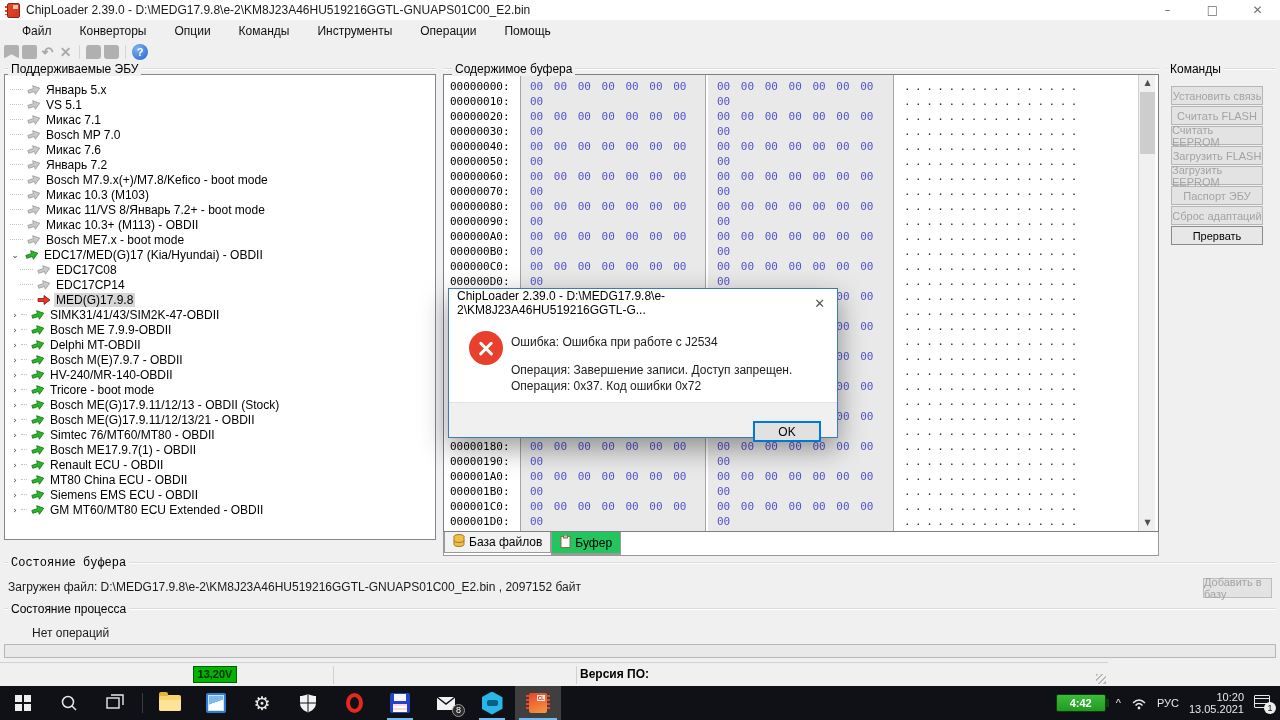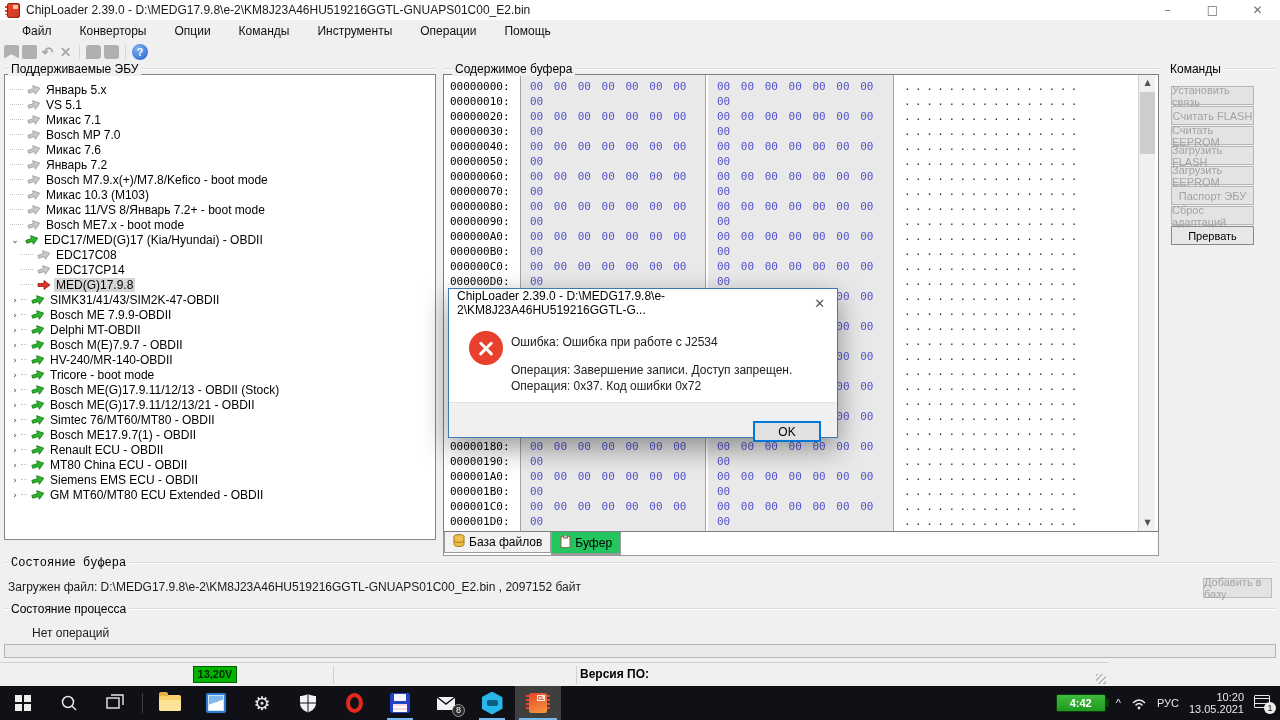--- a/index.html
+++ b/index.html
@@ -55,21 +55,21 @@
   .varrow { position:absolute; left:0; width:17px; height:16px; color:#505050; font-size:8px; text-align:center; line-height:16px; font-family:"DejaVu Sans",sans-serif;}
   .vthumb { position:absolute; left:1px; top:17px; width:15px; height:62px; background:#cdcdcd; }
   
   .tabband { position:absolute; left:443px; top:532px; width:716px; height:24px; background:#fff;
     border:1px solid #9a9a9a; border-top:none; display:flex; align-items:flex-start; }
   .tab { display:flex; align-items:center; gap:4px; height:21px; padding:0 8px; border:1px solid #9a9a9a;
     border-top:none; background:#f2f2f2; font-size:12px; }
   .tab.active { background:#22c55e; height:23px; border-bottom-width:2px; }
   
   .cmdcol { position:absolute; left:1171px; top:86px; width:100px; }
-  .cmdbtn { width:83px; height:19px; margin-bottom:1px; background:#e3e3e3; border:1px solid #b5b5b5;
+  .cmdbtn { width:92px; height:19px; margin-bottom:1px; background:#e3e3e3; border:1px solid #b5b5b5;
     font-size:11px; display:flex; align-items:center; justify-content:center; }
   .cmdbtn.disabled { color:#a3a3a3; }
   .cmdbtn.enabled { color:#000; border-color:#8a8a8a; background:#e7e7e7; }
   
   .statustext { position:absolute; font-size:12px; color:#1a1a1a; }
   .addbtn { position:absolute; left:1203px; top:578px; width:69px; height:20px; background:#e3e3e3;
     border:1px solid #bdbdbd; color:#a3a3a3; font-size:11px; display:flex; align-items:center; justify-content:center; }
   .progress { position:absolute; left:4px; top:644px; width:1272px; height:14px; background:#e9e9e9;
     border:1px solid #b6b6b6; }
   
@@ -260,20 +260,29 @@
       </span>
       <span class="tlabel">Микас 11/VS 8/Январь 7.2+ - boot mode</span>
     </div>
     <div class="trow">
       <span class="dots"></span>
       <span style="display: flex;">
         <svg width="14" height="12" viewBox="0 0 14 12">
           <path d="M1 4.5 L7 4.5 L7 1.5 L13 6 L7 10.5 L7 7.5 L1 7.5 Z" fill="#c9c9c9" stroke="#9d9d9d" stroke-width="0.8" transform="rotate(-18 7 6)"></path>
         </svg>
       </span>
+      <span class="tlabel">Микас 10.3+ (M113) - OBDII</span>
+    </div>
+    <div class="trow">
+      <span class="dots"></span>
+      <span style="display: flex;">
+        <svg width="14" height="12" viewBox="0 0 14 12">
+          <path d="M1 4.5 L7 4.5 L7 1.5 L13 6 L7 10.5 L7 7.5 L1 7.5 Z" fill="#c9c9c9" stroke="#9d9d9d" stroke-width="0.8" transform="rotate(-18 7 6)"></path>
+        </svg>
+      </span>
       <span class="tlabel">Bosch ME7.x - boot mode</span>
     </div>
     <div class="trow">
       <span class="chev">⌄</span>
       <span style="display: flex;">
         <svg width="14" height="12" viewBox="0 0 14 12">
           <path d="M1 4.5 L7 4.5 L7 1.5 L13 6 L7 10.5 L7 7.5 L1 7.5 Z" fill="#2db52d" stroke="#127a12" stroke-width="0.8" transform="rotate(-18 7 6)"></path>
         </svg>
       </span>
       <span class="tlabel">EDC17/MED(G)17 (Kia/Hyundai) - OBDII</span>

